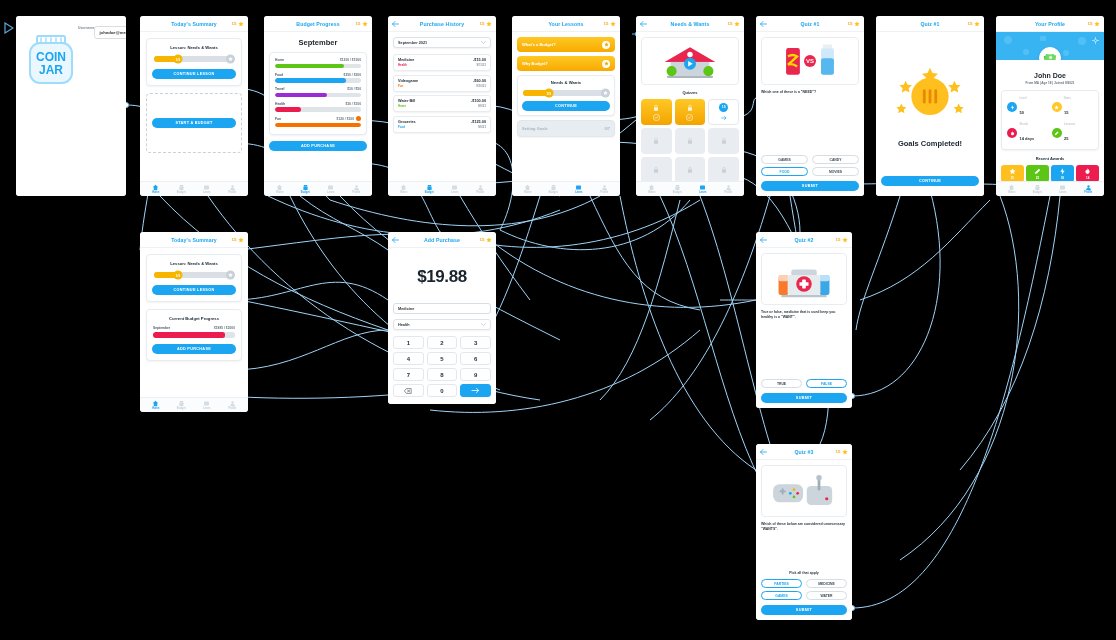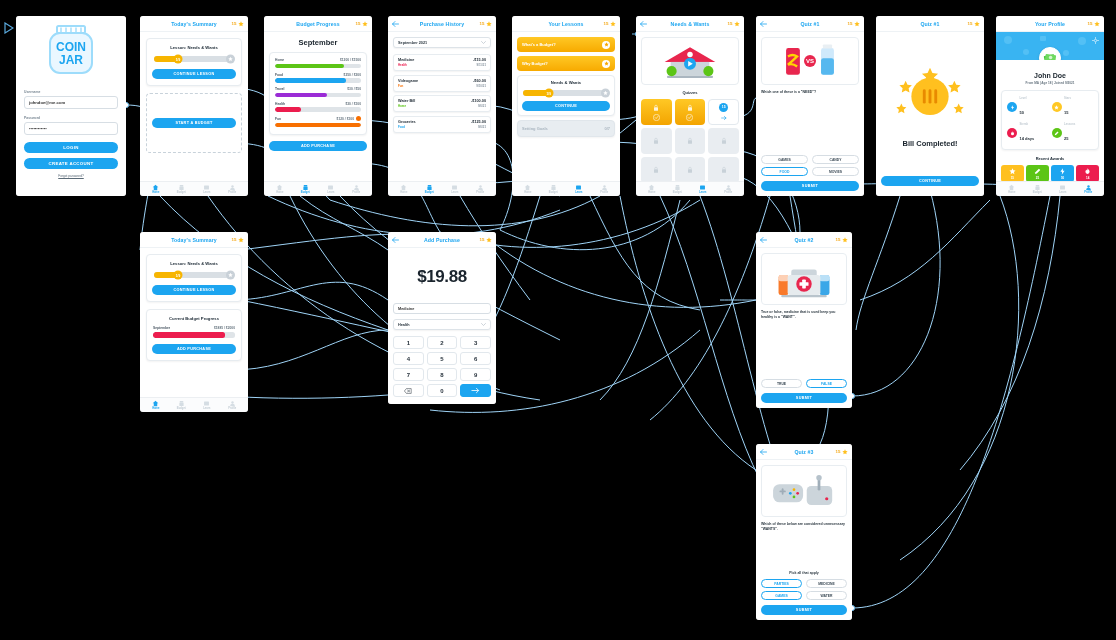--- a/index.html
+++ b/index.html
@@ -33,21 +33,21 @@
   .navbar {
     height:15px; flex:0 0 15px; background:#fbfcfd; border-top:1px solid #eceff2;
     display:flex; align-items:center; justify-content:space-around; padding:0 3px;
   }
   .nav-item { display:flex; flex-direction:column; align-items:center; gap:.5px; width:20%; }
   .nav-ico { width:7px; height:7px; }
   .nav-lbl { font-size:2.6px; color:#c2ccd4; font-weight:bold; }
   .nav-item.active .nav-lbl { color:#1ca5f0; }
 
   
-  .login-body { padding:0 8px; display:flex; flex-direction:column; }
+  .login-body { padding:10px 8px; display:flex; flex-direction:row; }
   .jar-wrap { display:flex; justify-content:center; margin:8px 0 14px; }
   .field-lbl { font-size:3.4px; color:#7a8894; margin-bottom:2px; font-weight:bold; }
   .field-box {
     height:13px; border:1px solid #d7dee4; border-radius:3px; background:#fff;
     display:flex; align-items:center; padding:0 4px; font-size:4.2px;
     font-weight:bold; color:#333; margin-bottom:7px;
   }
   .btn-pill {
     height:11px; border-radius:6px; background:#1ca5f0; color:#fff;
     display:flex; align-items:center; justify-content:center;
@@ -783,21 +783,21 @@
           <path d="M94 30l2.6 5.6 6.1.8-4.5 4.2 1.2 6-5.4-3-5.4 3 1.2-6-4.5-4.2 6.1-.8z"></path>
           <path d="M20 62l2.1 4.5 4.9.6-3.6 3.4 1 4.8-4.4-2.4-4.4 2.4 1-4.8-3.6-3.4 4.9-.6z"></path>
           <path d="M100 62l2.1 4.5 4.9.6-3.6 3.4 1 4.8-4.4-2.4-4.4 2.4 1-4.8-3.6-3.4 4.9-.6z"></path>
         </g>
         <g stroke="#e88a00" stroke-width="4" stroke-linecap="round">
           <line x1="52" y1="44" x2="52" y2="60"></line>
           <line x1="60" y1="44" x2="60" y2="60"></line>
           <line x1="68" y1="44" x2="68" y2="60"></line>
         </g>
       </svg>
-      <div style="font-size:7.5px;font-weight:bold;color:#1a242d;margin-top:8px;">Bill Completed!</div>
+      <div style="font-size:7.5px;font-weight:bold;color:#1a242d;margin-top:8px;">Goals Completed!</div>
       <div class="btn-pill" style="height:10px;font-size:3.8px;width:100%;margin-top:auto;">CONTINUE</div>
     </div>
   </div>
 
   <div class="screen" style="left:996px; top:16px; width:108px; height:180px;">
     <div class="scr-head">
       <span class="scr-title">Your Profile</span>
       <span class="scr-stars">
         <span class="num">15</span>
         <svg class="star" viewBox="0 0 20 20">

